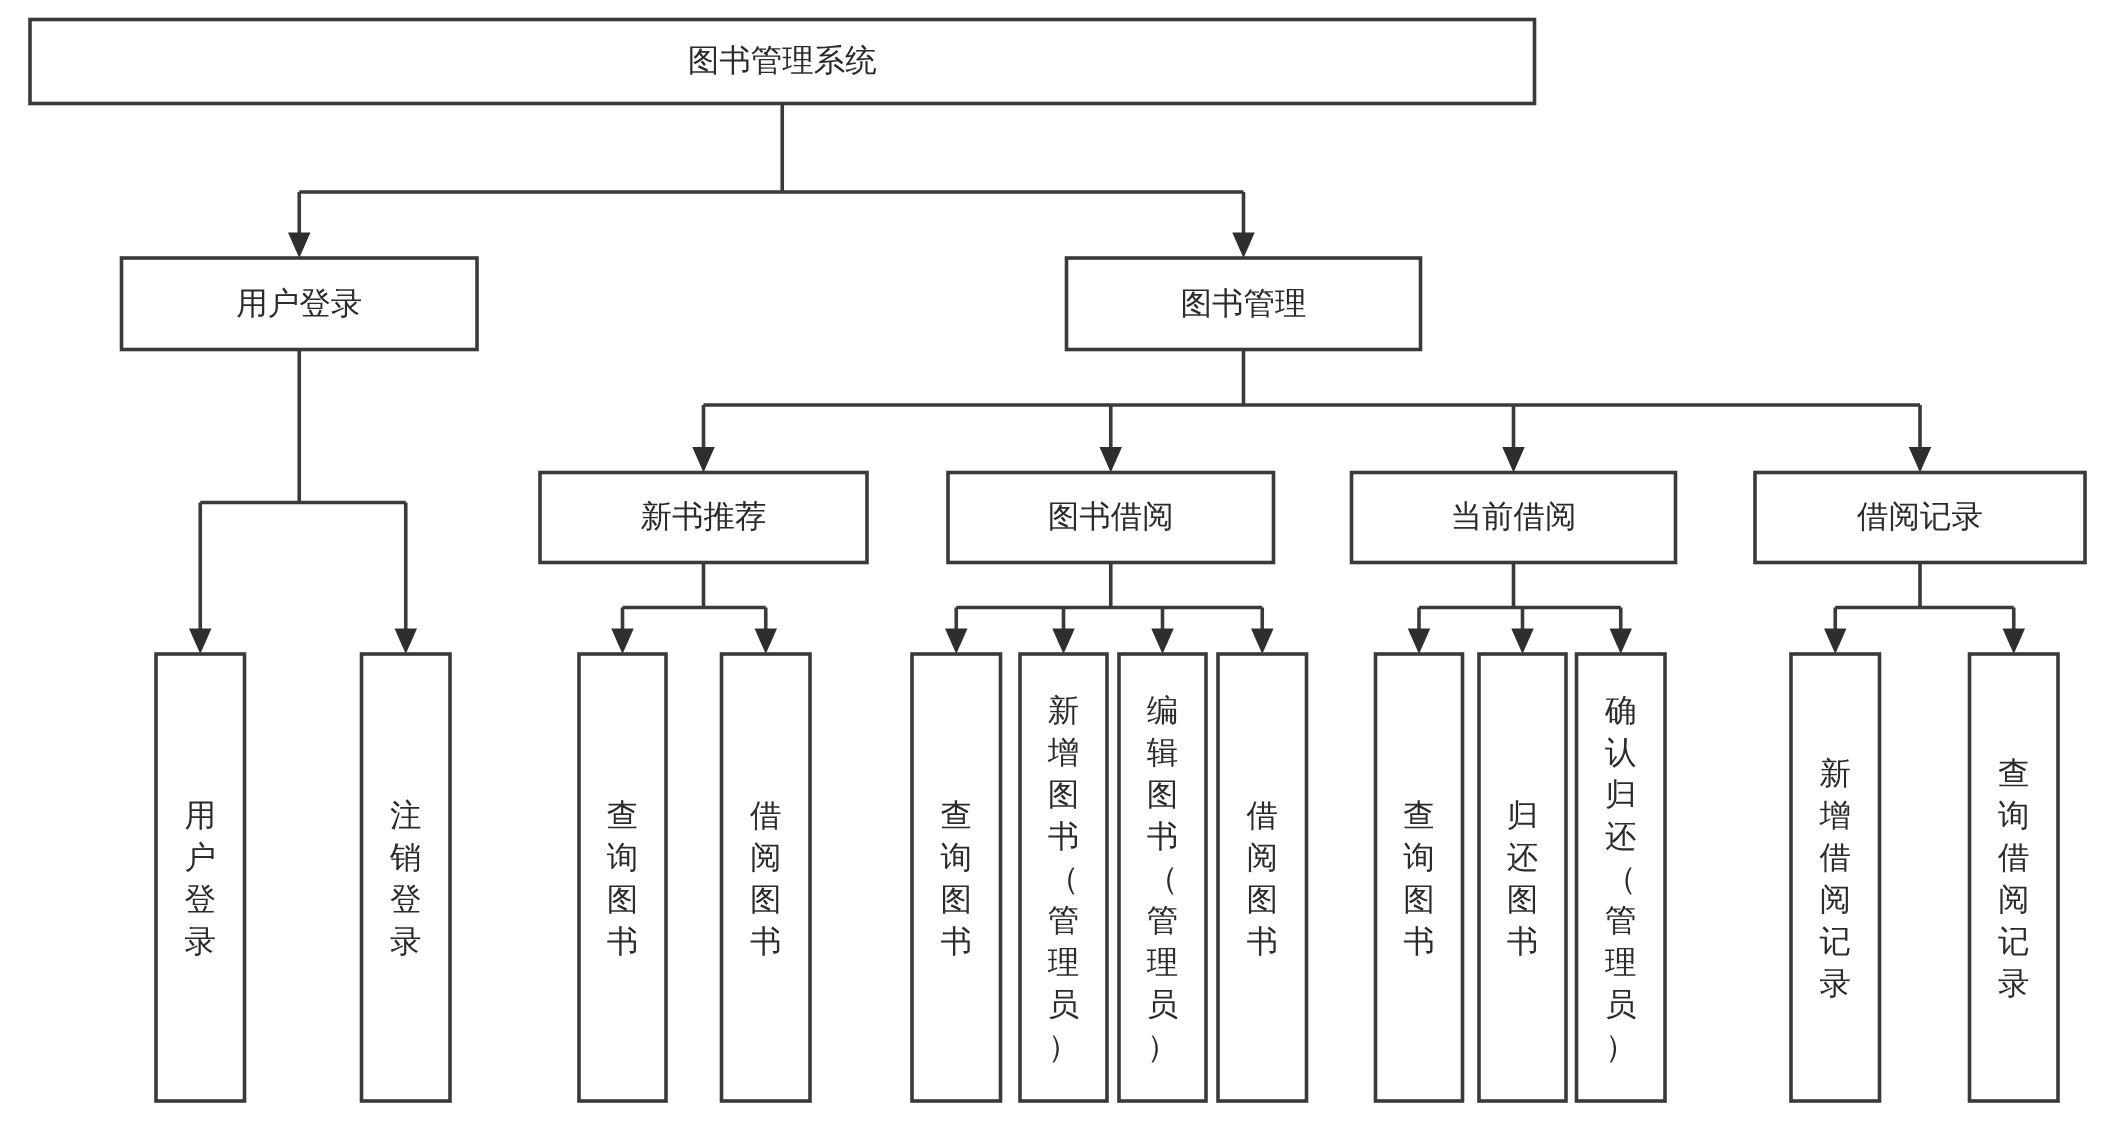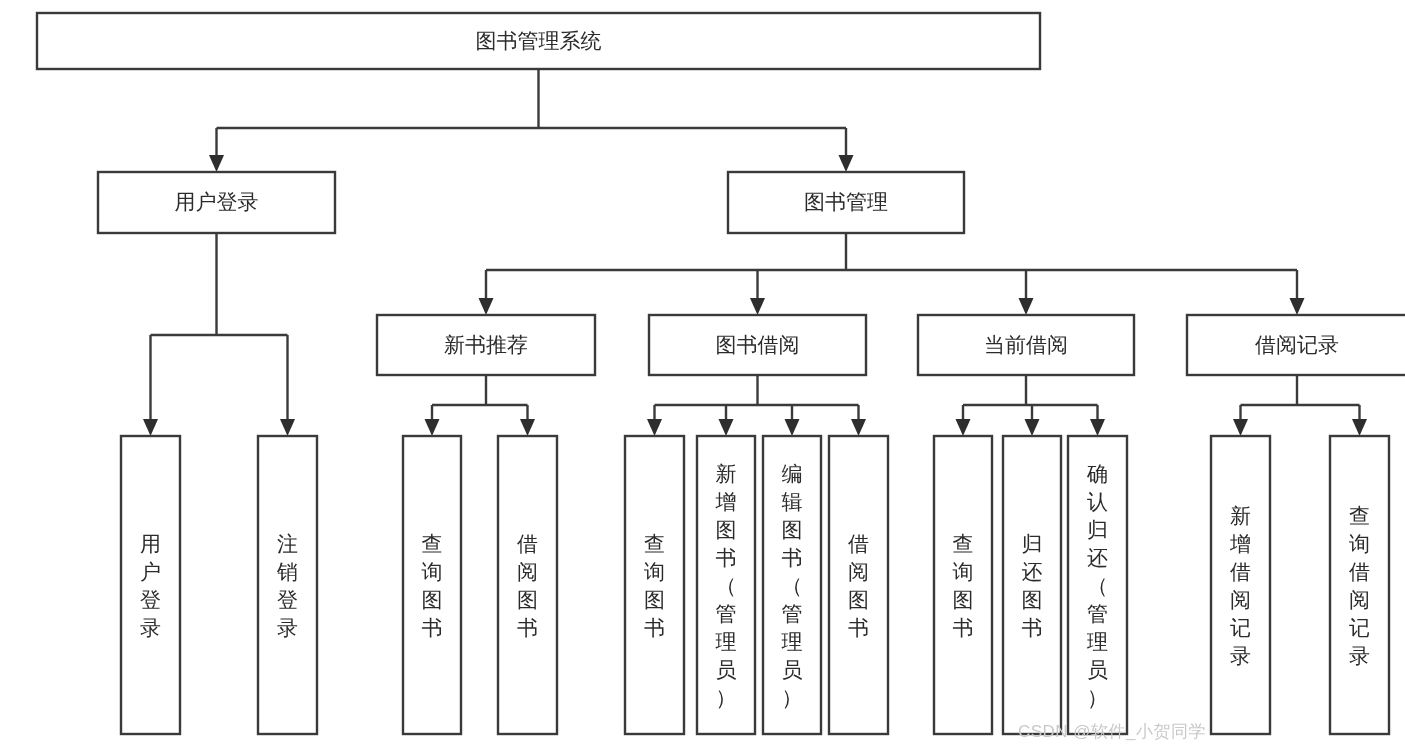--- a/index.html
+++ b/index.html
@@ -12,21 +12,20 @@
     width: 1405px;
     height: 747px;
     font-family: "Liberation Sans", "DejaVu Sans", sans-serif;
     overflow: hidden;
   }
   #diagram-root {
     position: relative;
     width: 1197px;
     height: 747px;
     background: #ffffff;
-    margin-left: 17px;
   }
   svg#tree-svg {
     position: absolute;
     left: 0;
     top: 0;
     width: 1405px;
     height: 747px;
     display: block;
   }
   .node-box {
@@ -218,14 +217,13 @@
         <g>
           <rect x="1194" y="436" width="59" height="298" class="node-box"></rect>
           <text x="1223.5" y="522.84" class="node-label-vertical"><tspan x="1223.5" dy="0">新</tspan><tspan x="1223.5" dy="28">增</tspan><tspan x="1223.5" dy="28">借</tspan><tspan x="1223.5" dy="28">阅</tspan><tspan x="1223.5" dy="28">记</tspan><tspan x="1223.5" dy="28">录</tspan></text>
         </g>
         <g>
           <rect x="1313" y="436" width="59" height="298" class="node-box"></rect>
           <text x="1342.5" y="522.84" class="node-label-vertical"><tspan x="1342.5" dy="0">查</tspan><tspan x="1342.5" dy="28">询</tspan><tspan x="1342.5" dy="28">借</tspan><tspan x="1342.5" dy="28">阅</tspan><tspan x="1342.5" dy="28">记</tspan><tspan x="1342.5" dy="28">录</tspan></text>
         </g>
       </g>
   </svg>
-  <div class="watermark">CSDN @软件_小贺同学</div>
 </div>
 
 </body></html>

